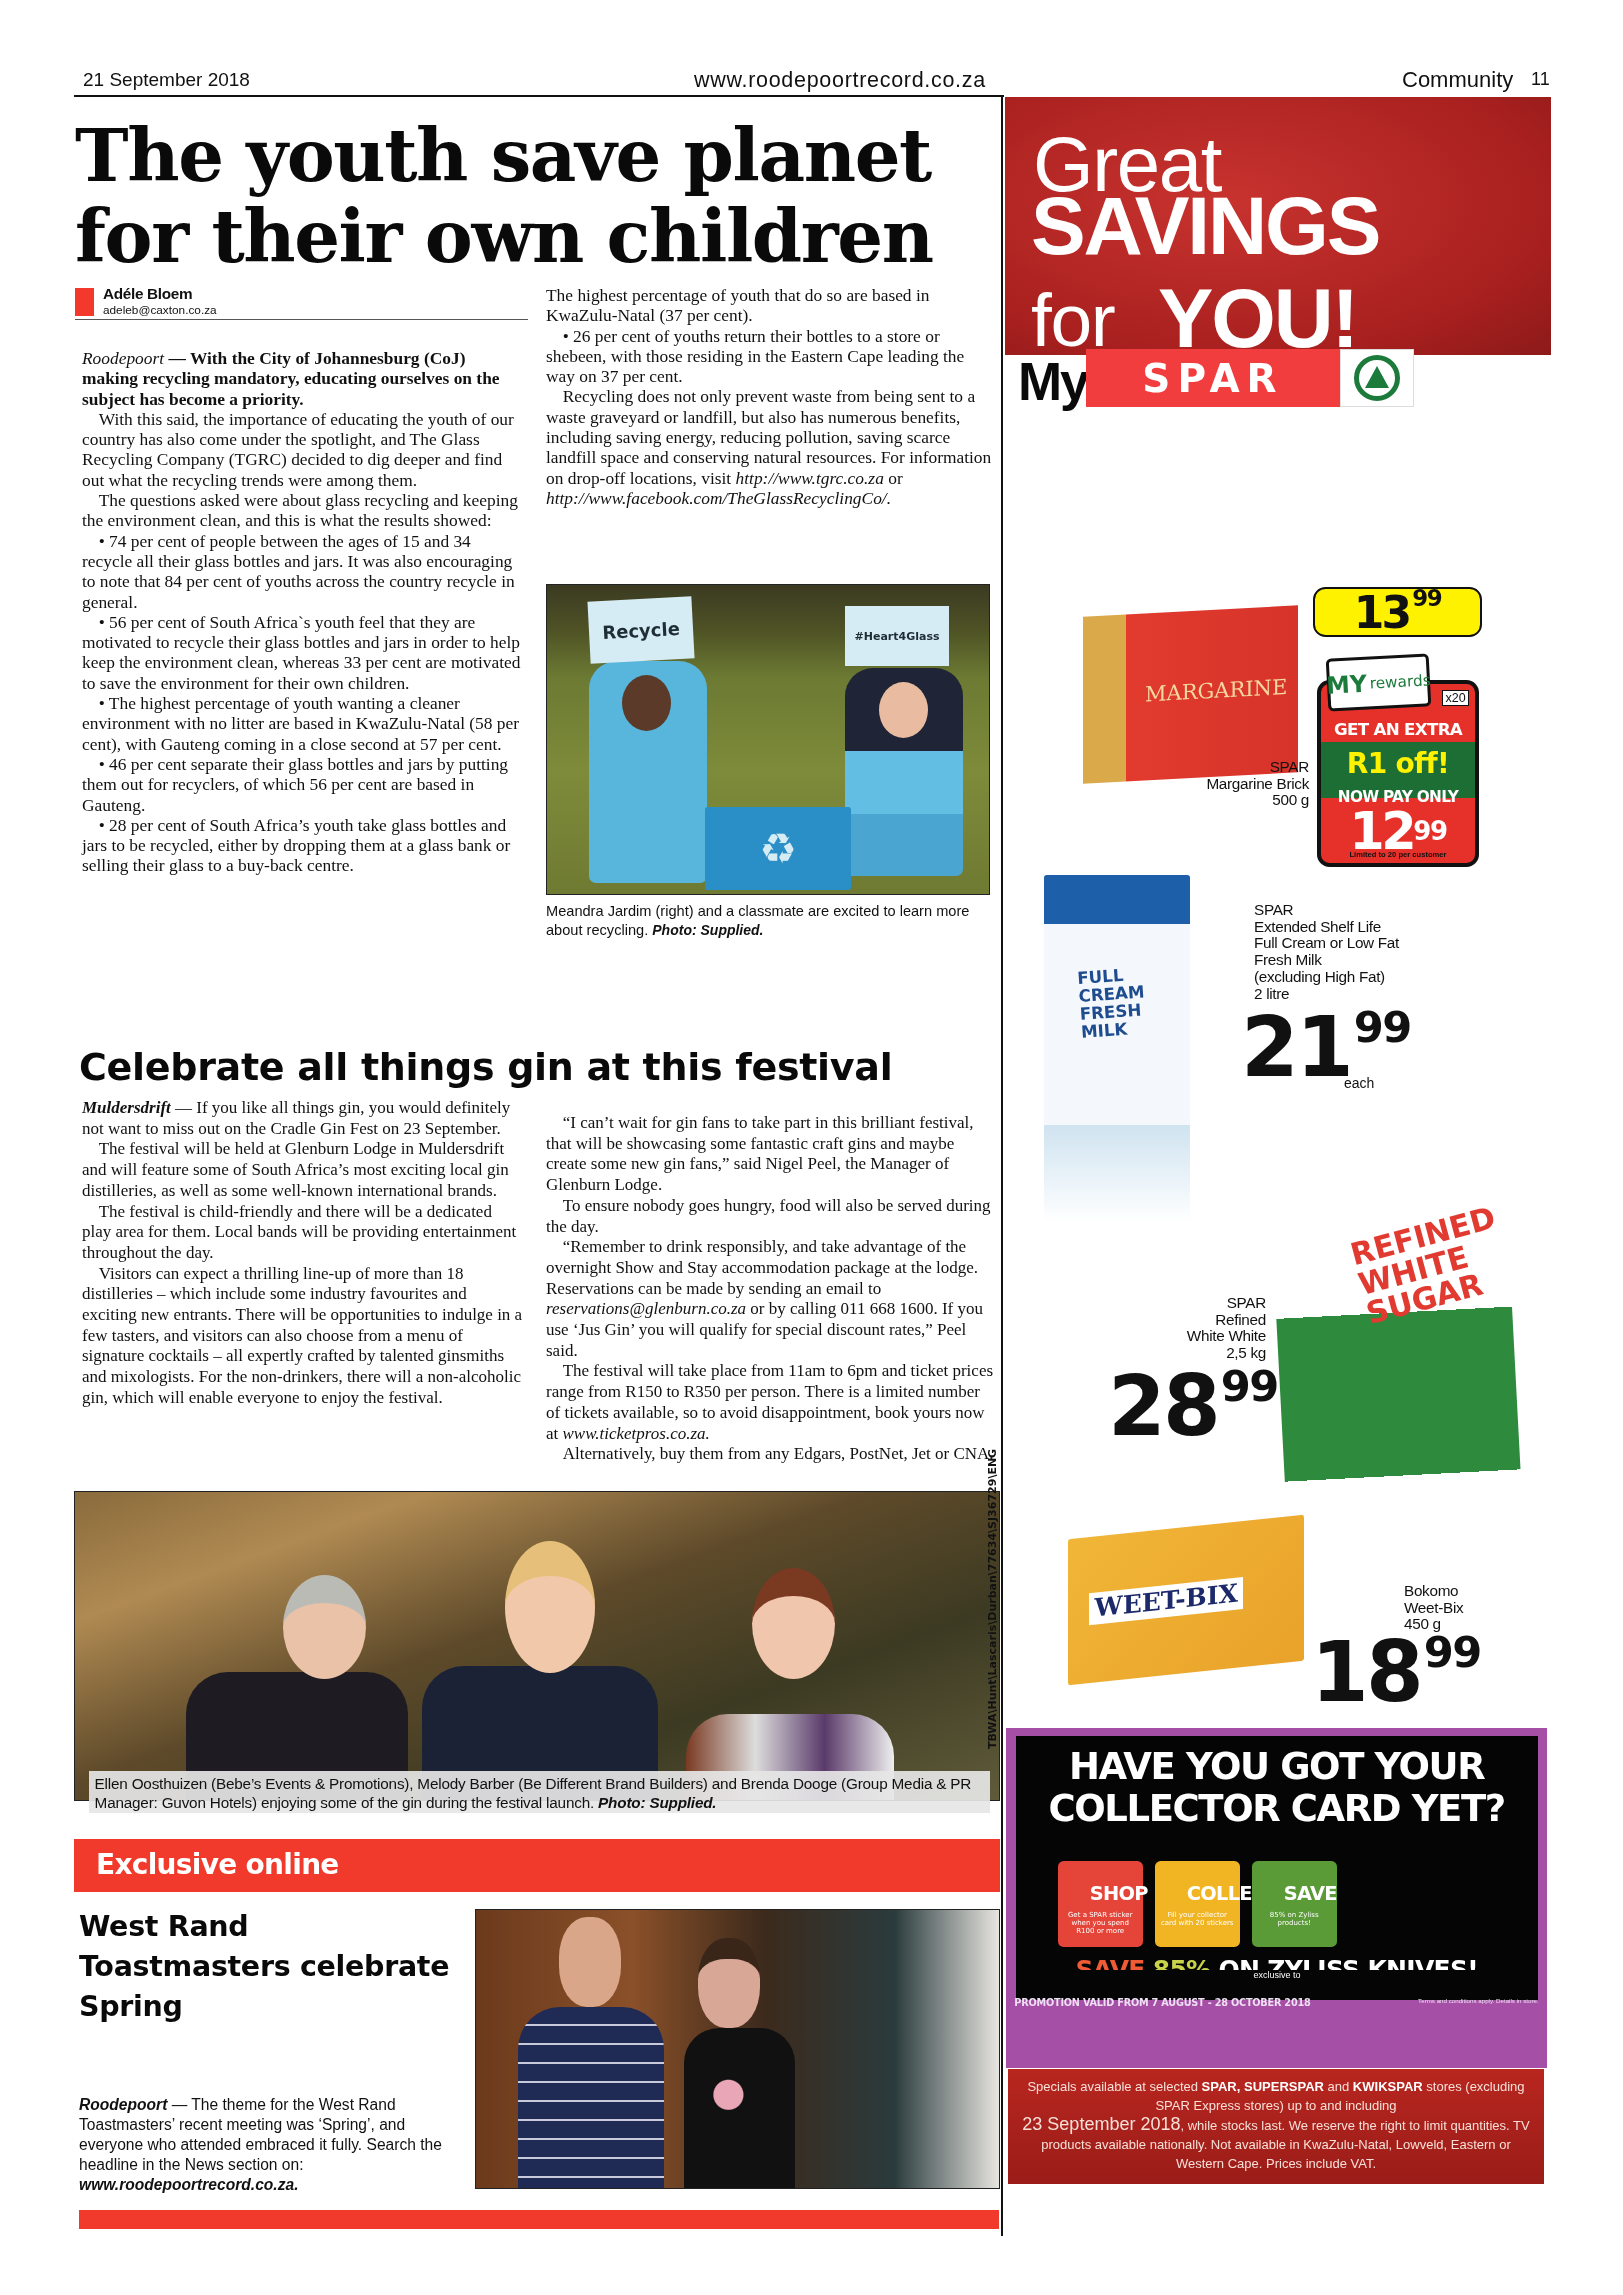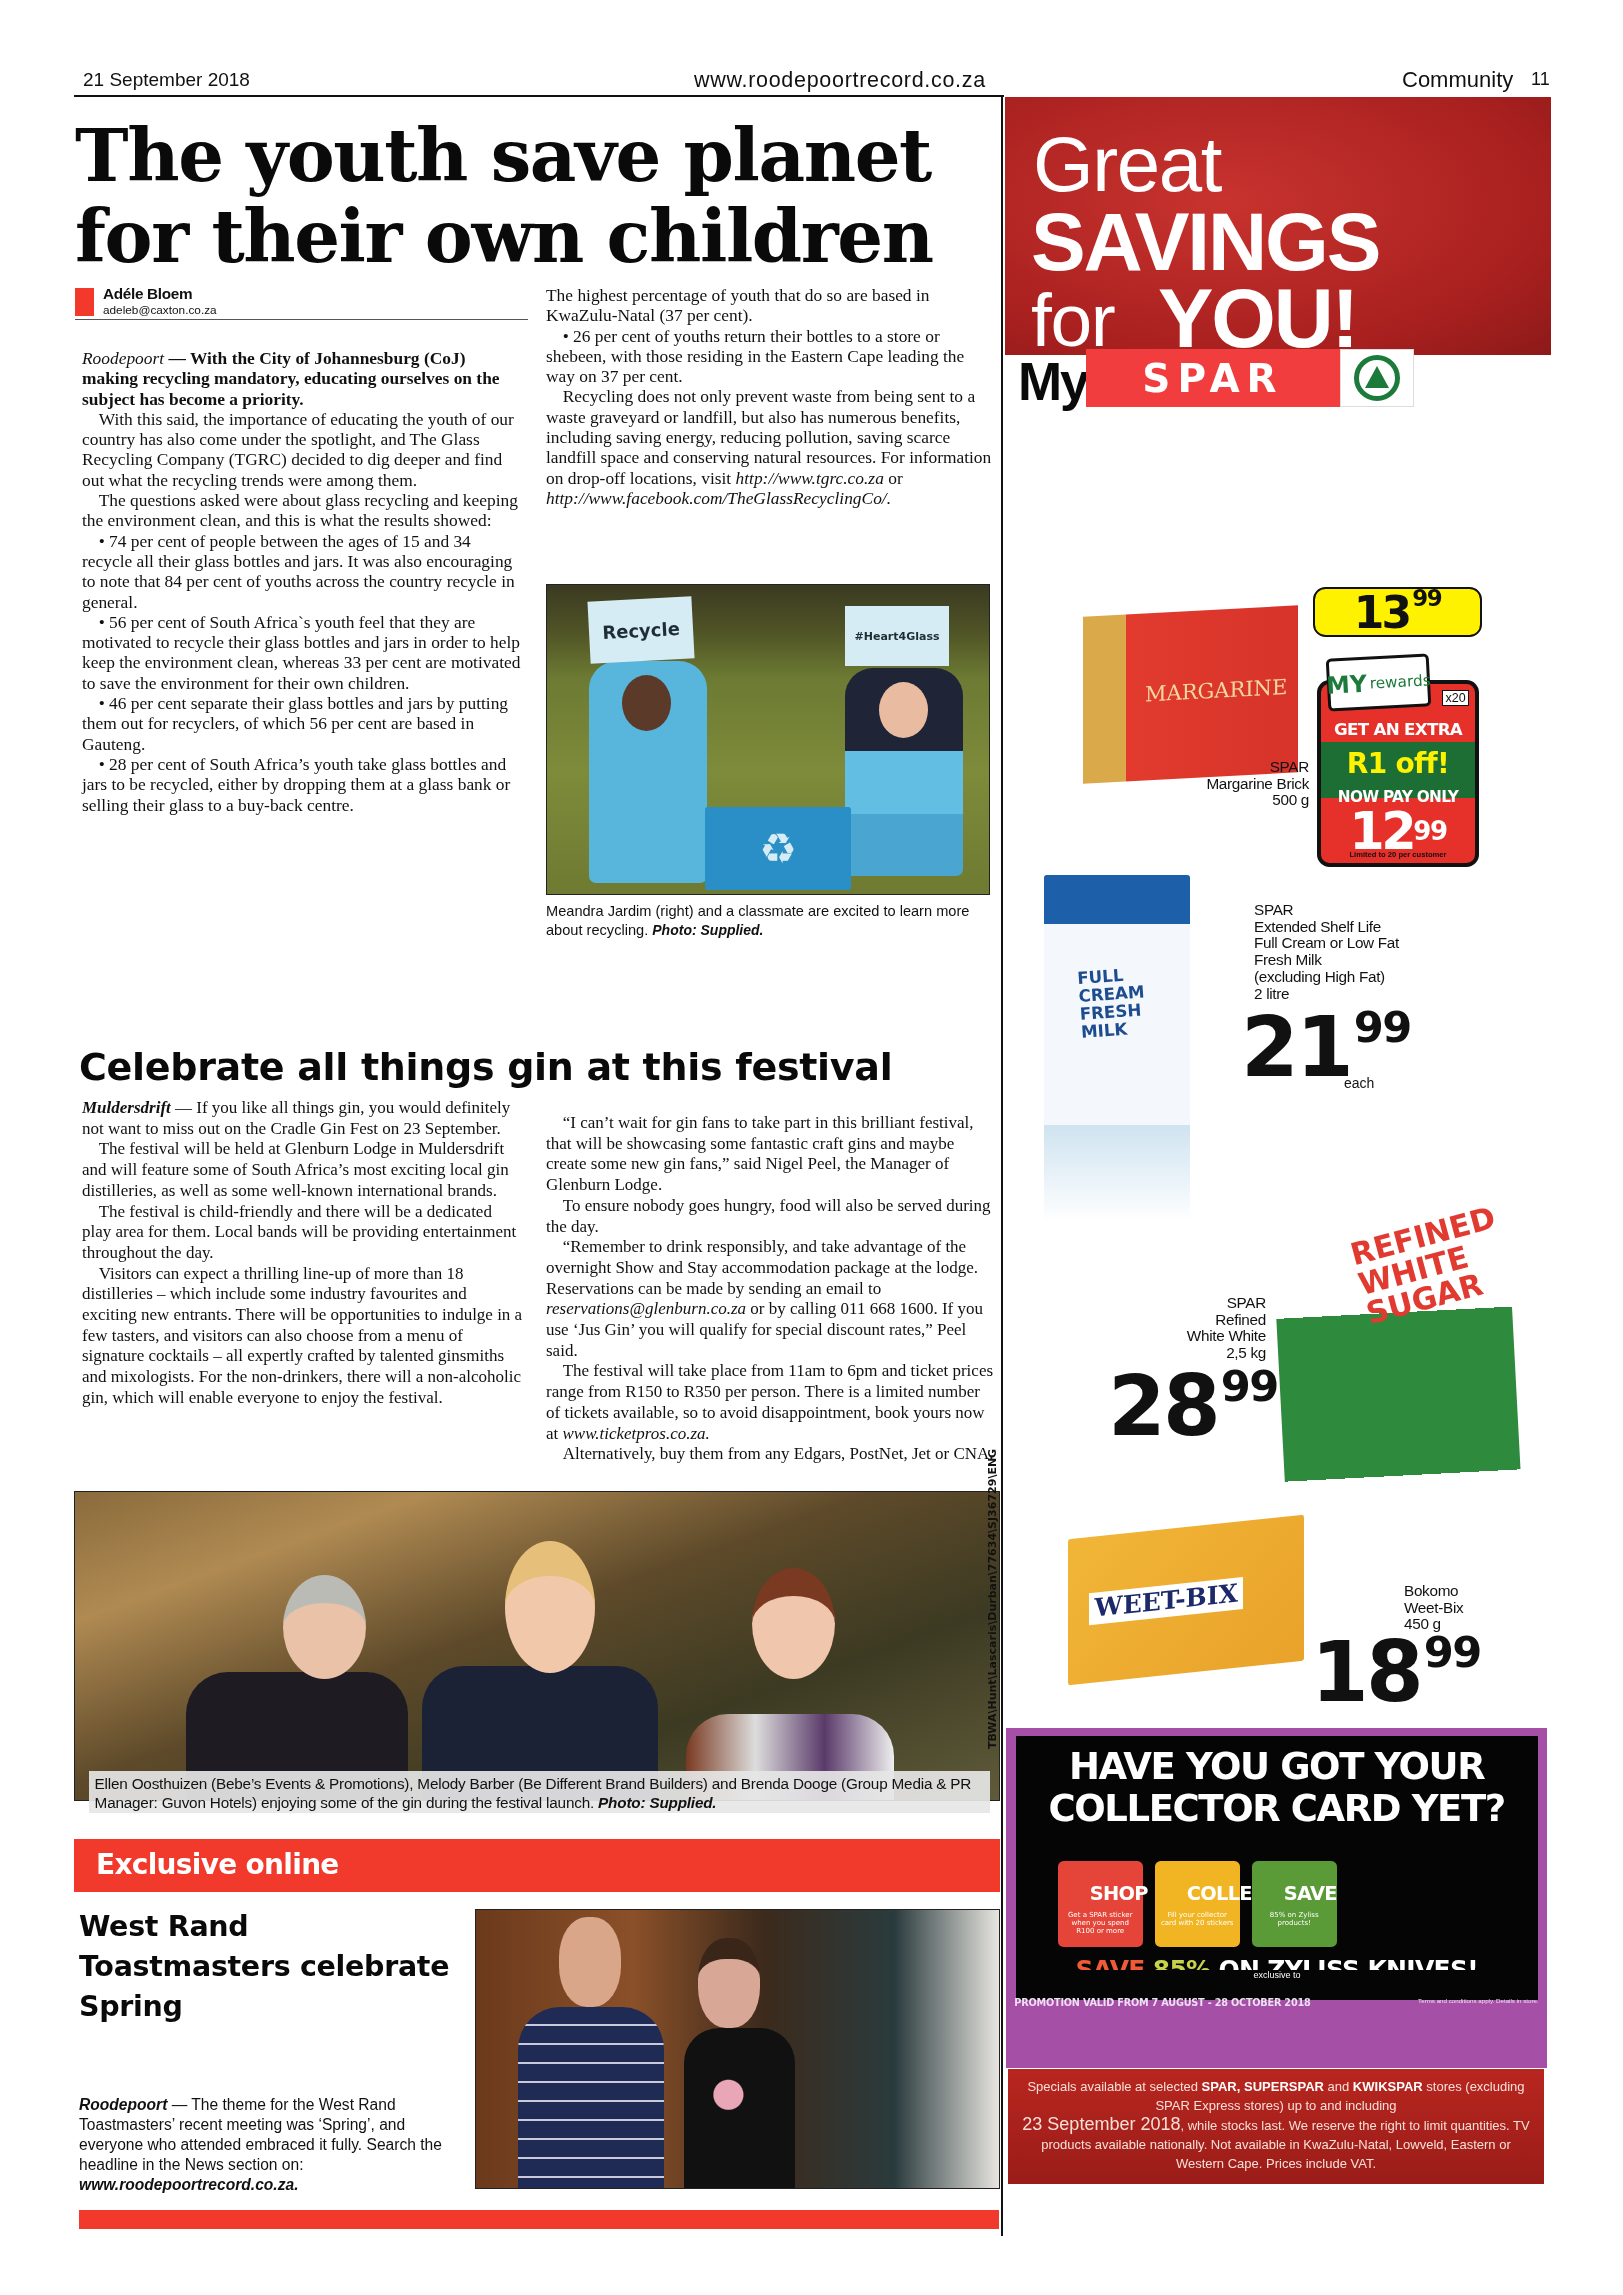--- a/index.html
+++ b/index.html
@@ -80,21 +80,21 @@
   .wr-body b { font-style: italic; font-weight: bold; }
   .photo-toast { left: 475px; top: 1909px; width: 525px; height: 280px; border: 1.4px solid #222; overflow: hidden;
     background: linear-gradient(90deg, #6b3a1c 0%, #8a5029 30%, #3c2a1c 55%, #2a3b3d 80%, #e8e5e0 100%); }
   .photo-toast .man { position: absolute; left: 42px; top: 97px; width: 146px; height: 187px; background: repeating-linear-gradient(180deg,#1f2a55 0 16.7px,#c9c9dc 16.7px 19px); border-radius: 42px 42px 0 0; }
   .photo-toast .man-head { position: absolute; left: 83px; top: 7px; width: 62px; height: 90px; border-radius: 45%; background: #d9a68a; }
   .photo-toast .woman { position: absolute; left: 208px; top: 118px; width: 111px; height: 167px; background: radial-gradient(circle at 40% 40%, #e9a6b6 0 12%, #111 13%); border-radius: 35px 35px 0 0; }
   .photo-toast .woman-head { position: absolute; left: 222px; top: 28px; width: 62px; height: 90px; border-radius: 45%; background: #d8a796; border-top: 21px solid #3a2618; }
   .bottom-bar { left: 79px; top: 2210px; width: 920px; height: 19.4px; background: #f23a2c; }
   .ad-hero { left: 1005px; top: 97px; width: 546px; height: 258px; background: radial-gradient(ellipse at 40% 40%, #c8332f 0%, #a8201f 70%, #8c1a19 100%); }
   .ad-hero .l1 { position: absolute; left: 28px; top: 28px; font-family: "Liberation Sans", sans-serif; font-size: 78px; line-height: 78px; color: #fff; letter-spacing: -1.4px; }
-  .ad-hero .l2 { position: absolute; left: 26px; top: 104px; font-family: "Liberation Sans", sans-serif; font-weight: bold; font-size: 82px; line-height: 82px; color: #fff; letter-spacing: -2.1px; }
+  .ad-hero .l2 { position: absolute; left: 26px; top: 88px; font-family: "Liberation Sans", sans-serif; font-weight: bold; font-size: 82px; line-height: 82px; color: #fff; letter-spacing: -2.1px; }
   .ad-hero .l3a { position: absolute; left: 26px; top: 186px; font-family: "Liberation Sans", sans-serif; font-size: 75px; line-height: 75px; color: #fff; letter-spacing: -1.4px; }
   .ad-hero .l3b { position: absolute; left: 153px; top: 180px; font-family: "Liberation Sans", sans-serif; font-weight: bold; font-size: 83px; line-height: 83px; color: #fff; letter-spacing: -2.1px; }
 
   .myspar-my { left: 1018px; top: 351px; font-family: "Liberation Sans", sans-serif; font-weight: bold; font-size: 53px; letter-spacing: -2.1px; color: #0a0a0a; }
   .myspar-logo { left: 1086px; top: 349px; width: 254px; height: 58px; background: #f23d3f; display: flex; align-items: center; justify-content: center; }
   .myspar-logo span { font-family: "DejaVu Sans", sans-serif; font-size: 39px; color: #fff; letter-spacing: 7px; font-weight: bold; }
   .myspar-tree { left: 1340px; top: 349px; width: 74px; height: 58px; background: #fff; display: flex; align-items: center; justify-content: center; border: 0.7px solid #ddd; }
   .tree-circle { width: 46px; height: 46px; border-radius: 50%; border: 5.6px solid #1c7a3a; display: flex; align-items: flex-start; justify-content: center; padding-top: 5.6px; }
   .tree-circle::before { content: ""; border-left: 12.5px solid transparent; border-right: 12.5px solid transparent; border-bottom: 22px solid #1c7a3a; }
 
@@ -179,20 +179,21 @@
 <div class="abs byline-name">Adéle Bloem</div>
 <div class="abs byline-email">adeleb@caxton.co.za</div>
 <div class="abs byline-rule"></div>
 
 <div class="abs col col-a1">
   <p class="lead"><em>Roodepoort</em> <b>— With the City of Johannesburg (CoJ) making recycling mandatory, educating ourselves on the subject has become a priority.</b></p>
   <p>With this said, the importance of educating the youth of our country has also come under the spotlight, and The Glass Recycling Company (TGRC) decided to dig deeper and find out what the recycling trends were among them.</p>
   <p>The questions asked were about glass recycling and keeping the environment clean, and this is what the results showed:</p>
   <p class="bullet">•  74 per cent of people between the ages of 15 and 34 recycle all their glass bottles and jars. It was also encouraging to note that 84 per cent of youths across the country recycle in general.</p>
   <p class="bullet">•  56 per cent of South Africa`s youth feel that they are motivated to recycle their glass bottles and jars in order to help keep the environment clean, whereas 33 per cent are motivated to save the environment for their own children.</p>
+  <p class="bullet">•  The highest percentage of youth wanting a cleaner environment with no litter are based in KwaZulu-Natal (58 per cent), with Gauteng coming in a close second at 57 per cent.</p>
   <p class="bullet">•  46 per cent separate their glass bottles and jars by putting them out for recyclers, of which 56 per cent are based in Gauteng.</p>
   <p class="bullet">•  28 per cent of South Africa’s youth take glass bottles and jars to be recycled, either by dropping them at a glass bank or selling their glass to a buy-back centre.</p>
 </div>
 
 <div class="abs col col-b1">
   <p class="noind">The highest percentage of youth that do so are based in KwaZulu-Natal (37 per cent).</p>
   <p class="bullet">•  26 per cent of youths return their bottles to a store or shebeen, with those residing in the Eastern Cape leading the way on 37 per cent.</p>
   <p><span>Recycling does not only prevent waste from being sent to a waste graveyard or landfill, but also has numerous benefits, including saving energy, reducing pollution, saving scarce landfill space and conserving natural resources. For information on drop-off locations, visit</span> <em>http://www.tgrc.co.za</em><span> or </span><em>http://www.facebook.com/TheGlassRecyclingCo/.</em></p>
 </div>
 

